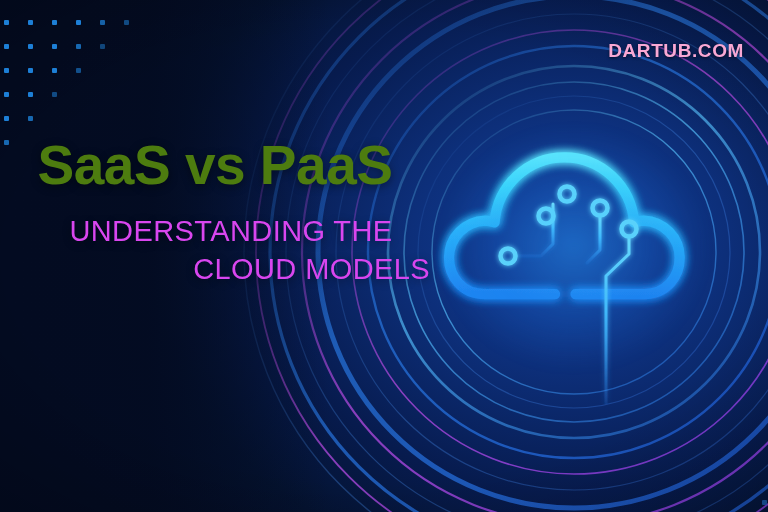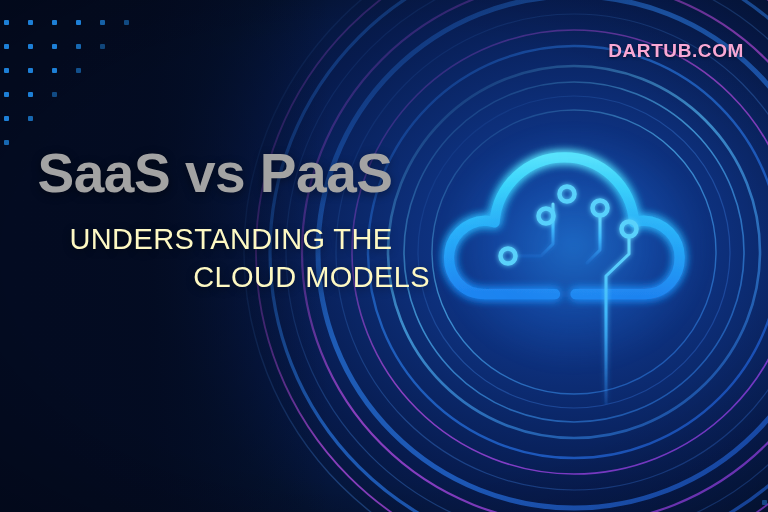--- a/index.html
+++ b/index.html
@@ -53,29 +53,29 @@
     position:absolute;right:24px;top:40px;
     font-size:19px;font-weight:bold;letter-spacing:.6px;color:#f9a8d4;
     text-shadow:0 1px 3px rgba(0,0,0,.6);
   }
   .text-col{
     position:absolute;left:0;top:128px;width:430px;
     text-align:center;
   }
   .title{
     font-size:55px;font-weight:bold;line-height:1.08;
-    color:#a3a3a3;letter-spacing:-.5px;
+    color:#4d7c0f;letter-spacing:-.5px;
     text-shadow:0 2px 10px rgba(0,0,0,.45);
-    margin:16px;
+    margin:8px;
   }
   .title .l2{display:block;}
   .subtitle{
     margin:18px 0 0 0;
     font-size:29px;font-weight:500;line-height:1.28;
-    color:#fef9c3;letter-spacing:.4px;
+    color:#d946ef;letter-spacing:.4px;
     text-shadow:0 2px 8px rgba(0,0,0,.45);
     padding-left:32px;
   }
   .subtitle .s2{display:block;text-align:right;}
 </style>
 </head>
 <body>
 
 <div class="banner">
 

